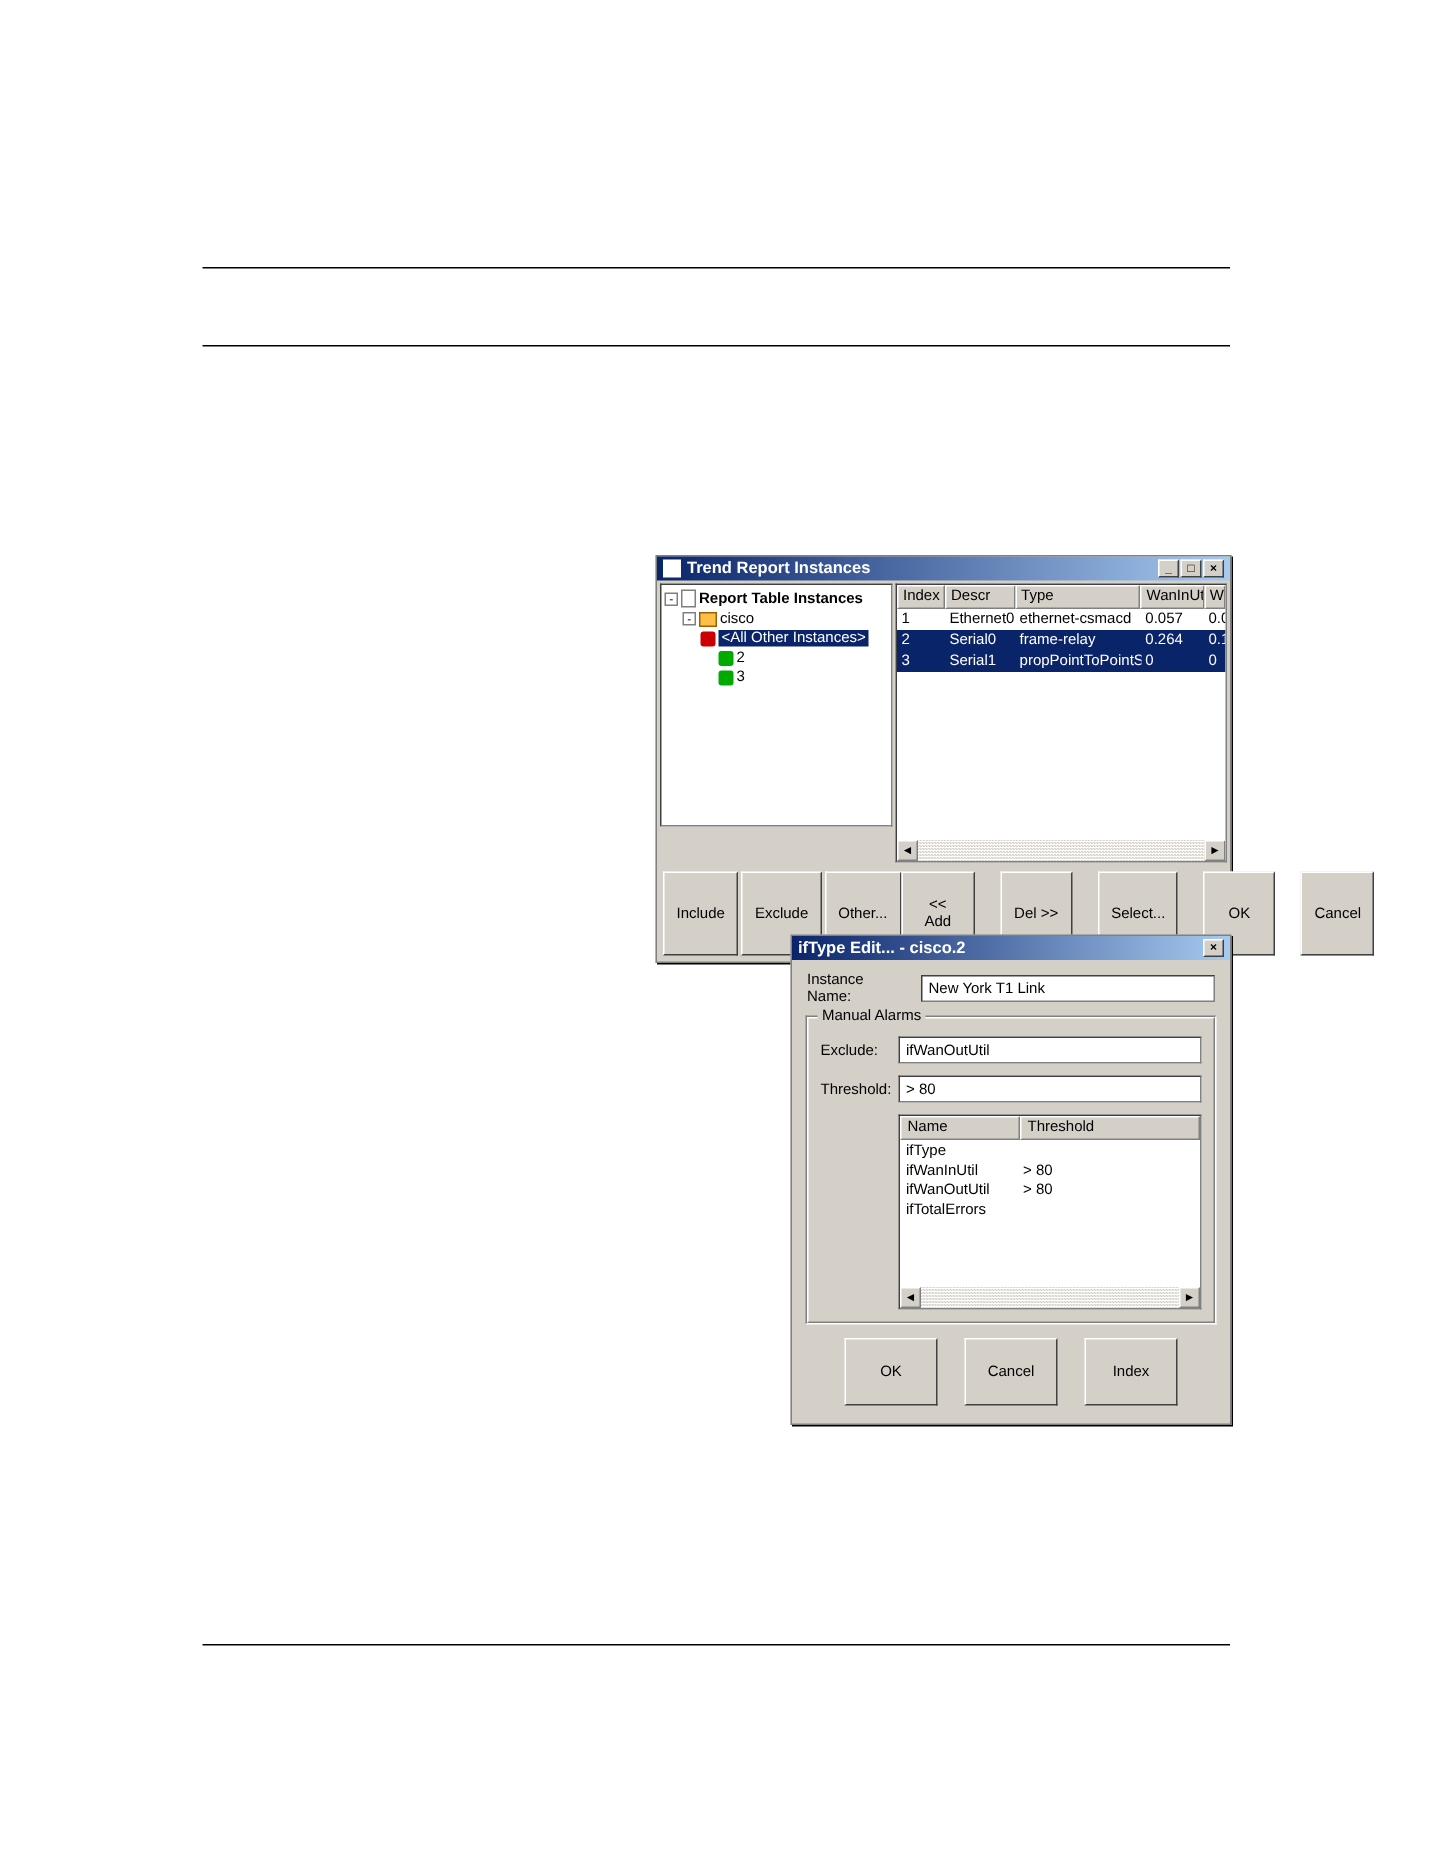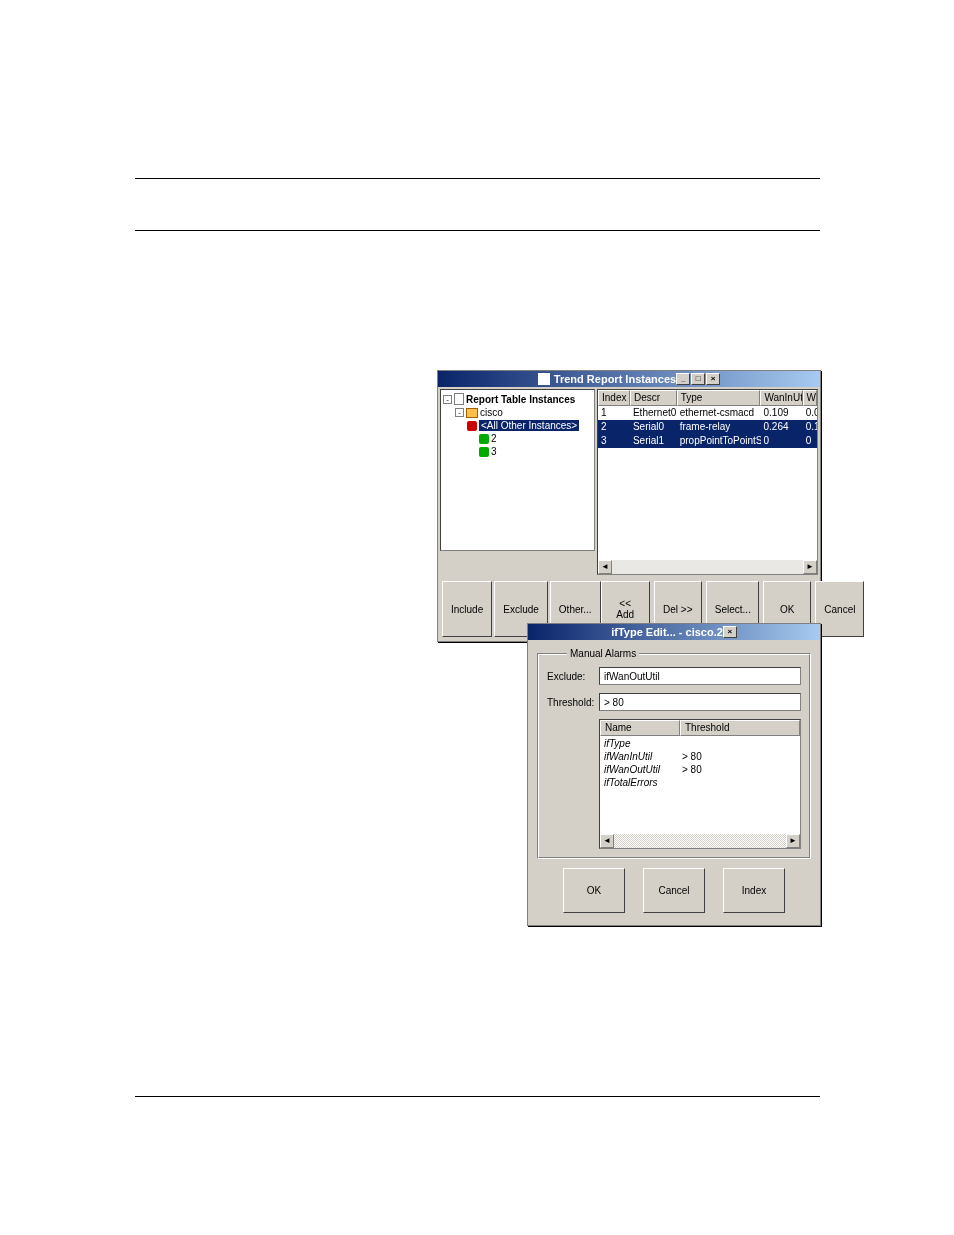--- a/index.html
+++ b/index.html
@@ -48,21 +48,21 @@
       border: 1px solid #808080;
       box-shadow: 1px 1px 0 #000;
     }
     .titlebar {
       background: linear-gradient(to right, #0a246a, #a6caf0);
       color: #fff;
       padding: 2px 4px;
       font-weight: bold;
       display: flex;
       align-items: center;
-      justify-content: center;
+      justify-content: space-between;
       height: 16px;
     }
     .titlebar .title {
       display: flex;
       align-items: center;
       gap: 4px;
     }
     .title-icon {
       width: 12px;
       height: 12px;
@@ -236,21 +236,21 @@
       display: flex;
       padding: 4px;
       justify-content: space-between;
     }
     .win1-footer .left {
       display: flex;
       gap: 2px;
     }
     .win1-footer .right {
       display: flex;
-      gap: 4px;
+      gap: 17px;
     }
     
     .window2 {
       position: absolute;
       top: 623px;
       left: 527px;
       width: 294px;
       background: #d4d0c8;
       border: 1px solid #808080;
       box-shadow: 1px 1px 0 #000;
@@ -300,21 +300,20 @@
       border-left-color: #808080;
       pointer-events: none;
     }
     .groupbox-title {
       position: absolute;
       top: -7px;
       left: 6px;
       background: #d4d0c8;
       padding: 0 3px;
       font-size: 10px;
-      margin-left: 22px;
     }
     .listbox {
       margin-top: 6px;
       border: 1px solid #808080;
       border-top-color: #404040;
       border-left-color: #404040;
       background: #fff;
       height: 130px;
       position: relative;
       margin-left: 52px;
@@ -334,21 +333,21 @@
     .lh1 { width: 80px; }
     .lh2 { flex: 1; }
     .list-body {
       font-size: 10px;
       padding: 2px 4px;
     }
     .list-row {
       display: flex;
       height: 13px;
     }
-    .lc1 { width: 78px; font-style: italic; }
+    .lc1 { width: 78px; }
     .lc2 { flex: 1; }
     .win2-footer {
       display: flex;
       justify-content: center;
       gap: 18px;
       padding: 10px 0 4px 0;
     }
     .win2-footer .btn {
       min-width: 62px;
     }
@@ -403,21 +402,21 @@
         <div class="th col-descr">Descr</div>
         <div class="th col-type">Type</div>
         <div class="th col-wan">WanInUtil</div>
         <div class="th col-w">W.</div>
       </div>
       <div class="table-body">
         <div class="tr">
           <div class="td col-index">1</div>
           <div class="td col-descr">Ethernet0</div>
           <div class="td col-type">ethernet-csmacd</div>
-          <div class="td col-wan">0.109</div>
+          <div class="td col-wan">0.057</div>
           <div class="td col-w">0.0</div>
         </div>
         <div class="tr sel">
           <div class="td col-index">2</div>
           <div class="td col-descr">Serial0</div>
           <div class="td col-type">frame-relay</div>
           <div class="td col-wan">0.264</div>
           <div class="td col-w">0.1</div>
         </div>
         <div class="tr sel">
@@ -454,20 +453,24 @@
 <div class="window2">
   <div class="titlebar">
     <div class="title">
       <span>ifType Edit... - cisco.2</span>
     </div>
     <div class="window-controls">
       <div class="wc-btn">×</div>
     </div>
   </div>
   <div class="win2-body">
+    <div class="field-row">
+      <span class="field-label">Instance Name:</span>
+      <input class="text-input" value="New York T1 Link" style="">
+    </div>
     <div class="groupbox">
       <span class="groupbox-title">Manual Alarms</span>
       <div class="field-row">
         <span class="field-label-sm">Exclude:</span>
         <input class="text-input" value="ifWanOutUtil" style="">
       </div>
       <div class="field-row">
         <span class="field-label-sm">Threshold:</span>
         <input class="text-input" value="&gt; 80" style="">
       </div>

